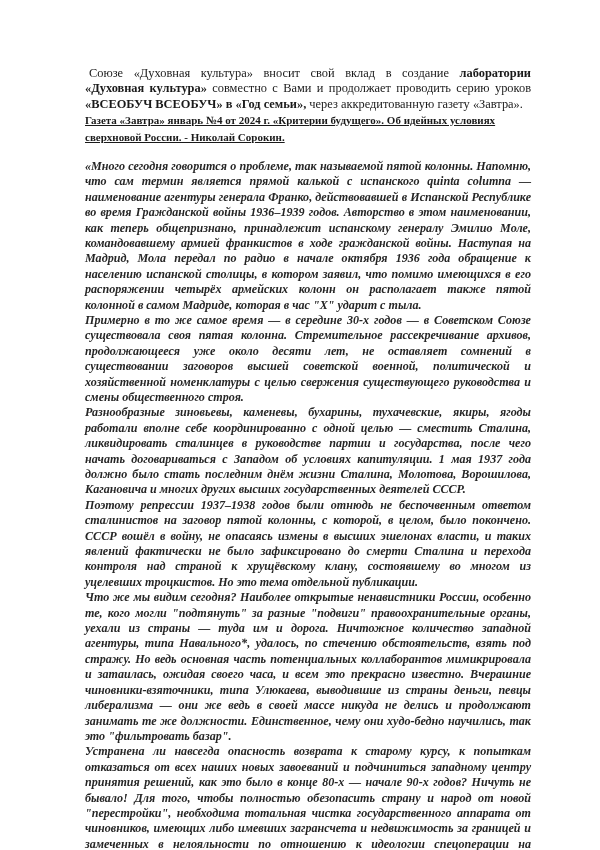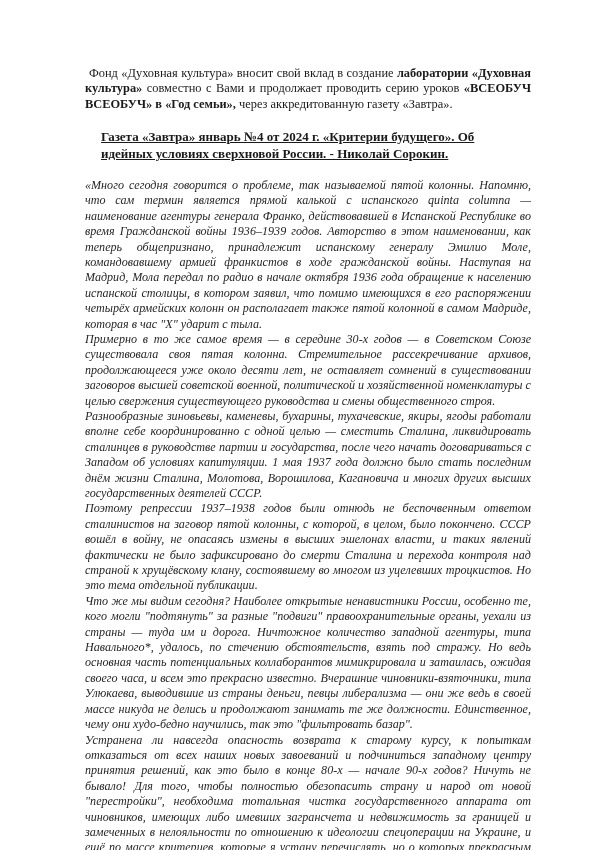--- a/index.html
+++ b/index.html
@@ -5,34 +5,34 @@
   html, body { margin: 0; padding: 0; background: #ffffff; }
   body { width: 600px; height: 850px; position: relative; overflow: hidden; }
   .page {
     position: absolute; left: 85px; top: 66px; width: 446px;
     font-family: "Liberation Serif", serif; color: #1a1a1a;
     font-size: 12.4px; line-height: 15.3px;
   }
   .intro { text-align: justify; margin: 0; text-indent: 4px; }
   .intro b { font-weight: bold; }
   .headline {
-    margin: 16px; font-weight: bold; text-decoration: underline;
-    font-size: 13px; line-height: 17px;
+    margin: 0; font-weight: bold; text-decoration: underline;
+    font-size: 11px; line-height: 17px;
   }
   .article { margin-top: 13px; }
   .article p {
-    margin: 0; font-style: italic; font-weight: normal; text-align: justify;
+    margin: 0; font-style: italic; font-weight: bold; text-align: justify;
     font-size: 12.1px; line-height: 15.4px; color: #262626;
   }
 </style>
 </head>
 <body>
 
 <div class="page">
-  <p class="intro"><span>Фонд «Духовная культура» вносит свой вклад в создание </span><b>лаборатории «Духовная культура»</b><span> совместно с Вами  и продолжает проводить серию уроков </span><b>«ВСЕОБУЧ ВСЕОБУЧ» в «Год семьи»,</b><span> через аккредитованную газету «Завтра».</span></p>
+  <p class="intro"><span>Союзе «Духовная культура» вносит свой вклад в создание </span><b>лаборатории «Духовная культура»</b><span> совместно с Вами  и продолжает проводить серию уроков </span><b>«ВСЕОБУЧ ВСЕОБУЧ» в «Год семьи»,</b><span> через аккредитованную газету «Завтра».</span></p>
   <p class="headline">Газета «Завтра» январь №4 от 2024 г.  «Критерии будущего».  Об идейных условиях сверхновой России. -  Николай Сорокин.</p>
   <div class="article">
     <p>«Много сегодня говорится о проблеме,  так называемой пятой колонны. Напомню, что сам термин является прямой калькой с испанского quinta columna — наименование агентуры генерала Франко, действовавшей в Испанской Республике во время Гражданской войны 1936–1939 годов. Авторство в этом наименовании, как теперь общепризнано, принадлежит испанскому генералу Эмилио Моле, командовавшему армией франкистов в ходе гражданской войны. Наступая на Мадрид, Мола передал по радио в начале октября 1936 года обращение к населению испанской столицы, в котором заявил, что помимо имеющихся в его распоряжении четырёх армейских колонн он располагает также пятой колонной в самом Мадриде, которая в час "X" ударит с тыла.</p>
     <p>Примерно в то же самое время — в середине 30-х годов — в Советском Союзе существовала своя пятая колонна. Стремительное рассекречивание архивов, продолжающееся уже около десяти лет, не оставляет сомнений в существовании заговоров высшей советской военной, политической и хозяйственной номенклатуры с целью свержения существующего руководства и смены общественного строя.</p>
     <p>Разнообразные зиновьевы, каменевы, бухарины, тухачевские, якиры, ягоды работали вполне себе координированно с одной целью — сместить Сталина, ликвидировать сталинцев в руководстве партии и государства, после чего начать договариваться с Западом об условиях капитуляции. 1 мая 1937 года должно было стать последним днём жизни Сталина, Молотова, Ворошилова, Кагановича и многих других высших государственных деятелей СССР.</p>
     <p>Поэтому репрессии 1937–1938 годов были отнюдь не беспочвенным ответом сталинистов на заговор пятой колонны, с которой, в целом, было покончено. СССР вошёл в войну, не опасаясь измены в высших эшелонах власти, и таких явлений фактически не было зафиксировано до смерти Сталина и перехода контроля над страной к хрущёвскому клану, состоявшему во многом из уцелевших троцкистов. Но это тема отдельной публикации.</p>
     <p>Что же мы видим сегодня? Наиболее открытые ненавистники России, особенно те, кого могли "подтянуть" за разные "подвиги" правоохранительные органы, уехали из страны — туда им и дорога. Ничтожное количество западной агентуры, типа Навального*, удалось, по стечению обстоятельств, взять под стражу. Но ведь основная часть потенциальных коллаборантов мимикрировала и затаилась, ожидая своего часа, и всем это прекрасно известно. Вчерашние чиновники-взяточники, типа Улюкаева, выводившие из страны деньги, певцы либерализма — они же ведь в своей массе никуда не делись и продолжают занимать те же должности. Единственное, чему они худо-бедно научились, так это "фильтровать базар".</p>
     <p>Устранена ли навсегда опасность возврата к старому курсу, к попыткам отказаться от всех наших новых завоеваний и подчиниться западному центру принятия решений, как это было в конце 80-х — начале 90-х годов? Ничуть не бывало! Для того, чтобы полностью обезопасить страну и народ от новой "перестройки", необходима тотальная чистка государственного аппарата от чиновников, имеющих либо имевших загрансчета и недвижимость за границей и замеченных в нелояльности по отношению к идеологии спецоперации на Украине, и ещё по массе критериев, которые я устану перечислять, но о которых прекрасным образом информированы специальные службы.</p>
   </div>
 </div>

